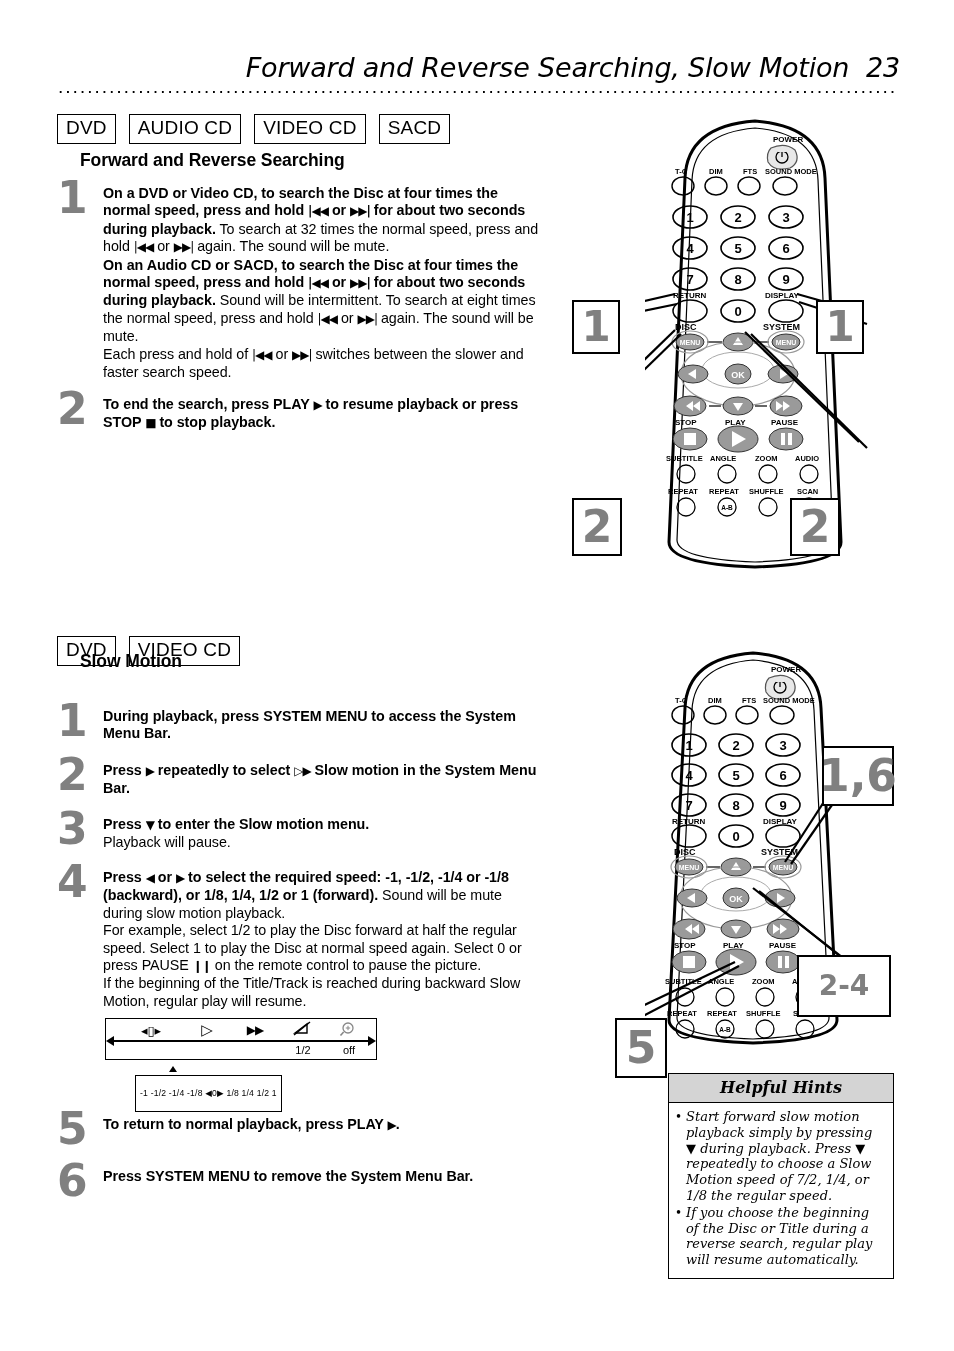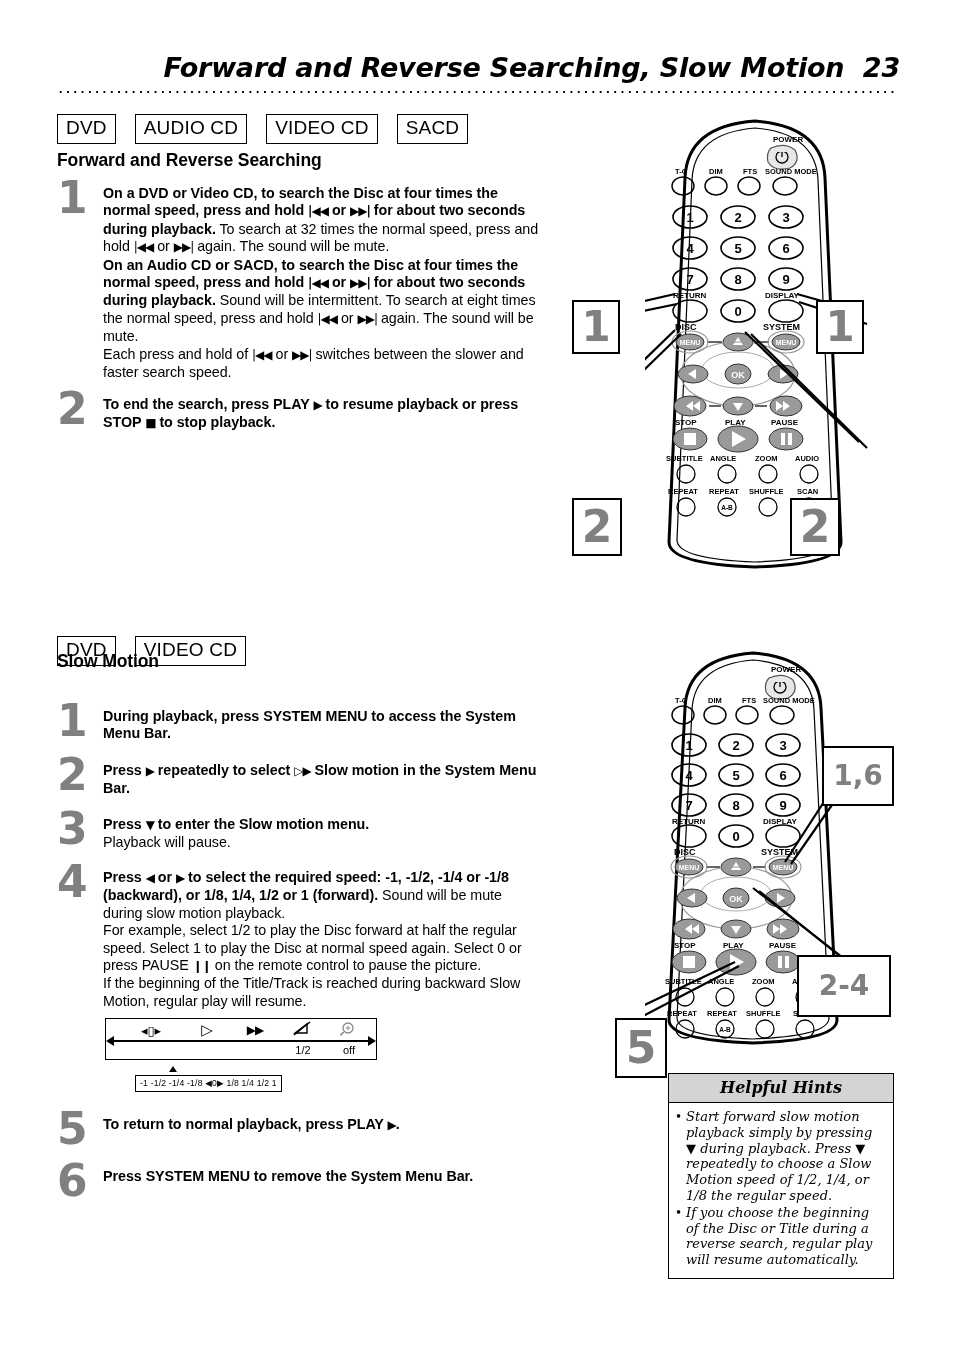--- a/index.html
+++ b/index.html
@@ -4,36 +4,36 @@
 <style>
   html,body{margin:0;padding:0;background:#fff;}
   body{
     width:954px;height:1351px;position:relative;overflow:hidden;
     font-family:"Liberation Sans", sans-serif;color:#000;
   }
   
   .page-title{
     position:absolute;left:0;top:52px;width:900px;text-align:right;
     font-family:"DejaVu Sans", sans-serif;
-    font-weight:bold;font-style:italic;font-size:27px;letter-spacing:-.2px;
+    font-weight:normal;font-style:italic;font-size:27px;letter-spacing:-.2px;
   }
   .dots{
     position:absolute;left:57px;top:90px;width:841px;height:4px;
     background-image:radial-gradient(circle, #000 1.1px, transparent 1.3px);
     background-size:7.3px 4px;background-repeat:repeat-x;
   }
   
   .badges{position:absolute;display:flex;gap:0;}
   .badge{
-    border:1.6px solid #000;padding:2px 8px 4px 8px;margin-right:19px;
+    border:1.6px solid #000;padding:2px 8px 4px 8px;margin-right:13px;
     font-size:19px;line-height:22px;font-family:"Liberation Sans", sans-serif;
     letter-spacing:.2px;white-space:nowrap;
   }
   .sect-title{
-    position:absolute;font-weight:bold;font-size:17.5px;letter-spacing:-.1px;
+    position:absolute;font-weight:bold;font-size:17.5px;letter-spacing:-.1px;margin-left:23px;
   }
   
   .step{position:absolute;display:flex;}
   .step-num{
     color:#808080;font-weight:bold;font-size:44px;line-height:34px;
     width:46px;flex:0 0 46px;font-family:"DejaVu Sans", sans-serif;
     margin-top:-4px;
   }
   .step-body{font-size:14.3px;line-height:17.4px;letter-spacing:-.05px;width:440px;}
   .step-body b{font-weight:bold;}
@@ -51,21 +51,21 @@
     content:"";position:absolute;top:-4px;width:0;height:0;
     border-top:5px solid transparent;border-bottom:5px solid transparent;
   }
   .mb-axis:before{left:-8px;border-right:8px solid #000;}
   .mb-axis:after{right:-8px;border-left:8px solid #000;}
   .mb-item{position:absolute;text-align:center;font-size:10px;line-height:11px;}
   .mb-ico{height:20px;font-size:15px;line-height:19px;font-family:"DejaVu Sans",sans-serif;}
   .mb-val{position:absolute;top:24px;width:100%;text-align:center;font-size:11px;color:#000;}
   .scale{
     position:absolute;left:30px;top:57px;border:1.3px solid #000;
-    padding:2px 4px;font-size:8.6px;line-height:11px;letter-spacing:.2px;
+    padding:12px 4px;font-size:8.6px;line-height:11px;letter-spacing:.2px;
     white-space:nowrap;font-family:"Liberation Sans",sans-serif;background:#fff;text-align:center;
   }
   .scale-tick{
     position:absolute;left:64px;top:48px;width:0;height:0;
     border-left:4px solid transparent;border-right:4px solid transparent;
     border-bottom:6px solid #000;
   }
   
   .hints{
     position:absolute;left:668px;top:1073px;width:224px;
@@ -189,21 +189,21 @@
   </div>
   <div class="scale-tick"></div>
   <div class="scale">-1  -1/2  -1/4  -1/8  ◀0▶  1/8  1/4  1/2  1</div>
 </div>
 
 <div class="hints">
   <div class="hints-hd">Helpful Hints</div>
   <div class="hints-body" id="hintsList">
       <div class="hint">
         <span class="bullet">•</span>
-        <span>Start forward slow motion playback simply by pressing ▼ during playback. Press ▼ repeatedly to choose a Slow Motion speed of 1/2, 1/4, or 1/8 the regular speed.</span>
+        <span>Start forward slow motion playback simply by pressing ▼ during playback. Press ▼ repeatedly to choose a Slow Motion speed of 7/2, 1/4, or 1/8 the regular speed.</span>
       </div>
       <div class="hint">
         <span class="bullet">•</span>
         <span>If you choose the beginning of the Disc or Title during a reverse search, regular play will resume automatically.</span>
       </div>
     </div>
 </div>
 
 <div class="remote-wrap" style="left:645px;top:112px;">
   <svg class="remote-svg" width="260" height="460" viewBox="0 0 260 460">
@@ -507,21 +507,21 @@
       <line x1="206" y1="112" x2="140" y2="214"></line>
       <line x1="214" y1="118" x2="146" y2="216"></line>
       <line x1="206" y1="316" x2="108" y2="240"></line>
       <line x1="212" y1="322" x2="114" y2="243"></line>
       <line x1="-53" y1="382" x2="90" y2="314"></line>
       <line x1="-48" y1="392" x2="94" y2="318"></line>
     </g>
   </svg>
 </div>
 
-<div class="callout" style="left:822px;top:746px;width:68px;height:56px;font-size:28px;">
+<div class="callout" style="left:822px;top:746px;width:68px;height:56px;font-size:44px;">
   <span>1,6</span>
 </div>
 <div class="callout" style="left:797px;top:955px;width:90px;height:58px;font-size:28px;">
   <span>2-4</span>
 </div>
 <div class="callout" style="left:615px;top:1018px;width:48px;height:56px;font-size:44px;">
   <span>5</span>
 </div>
 
 </body></html>

